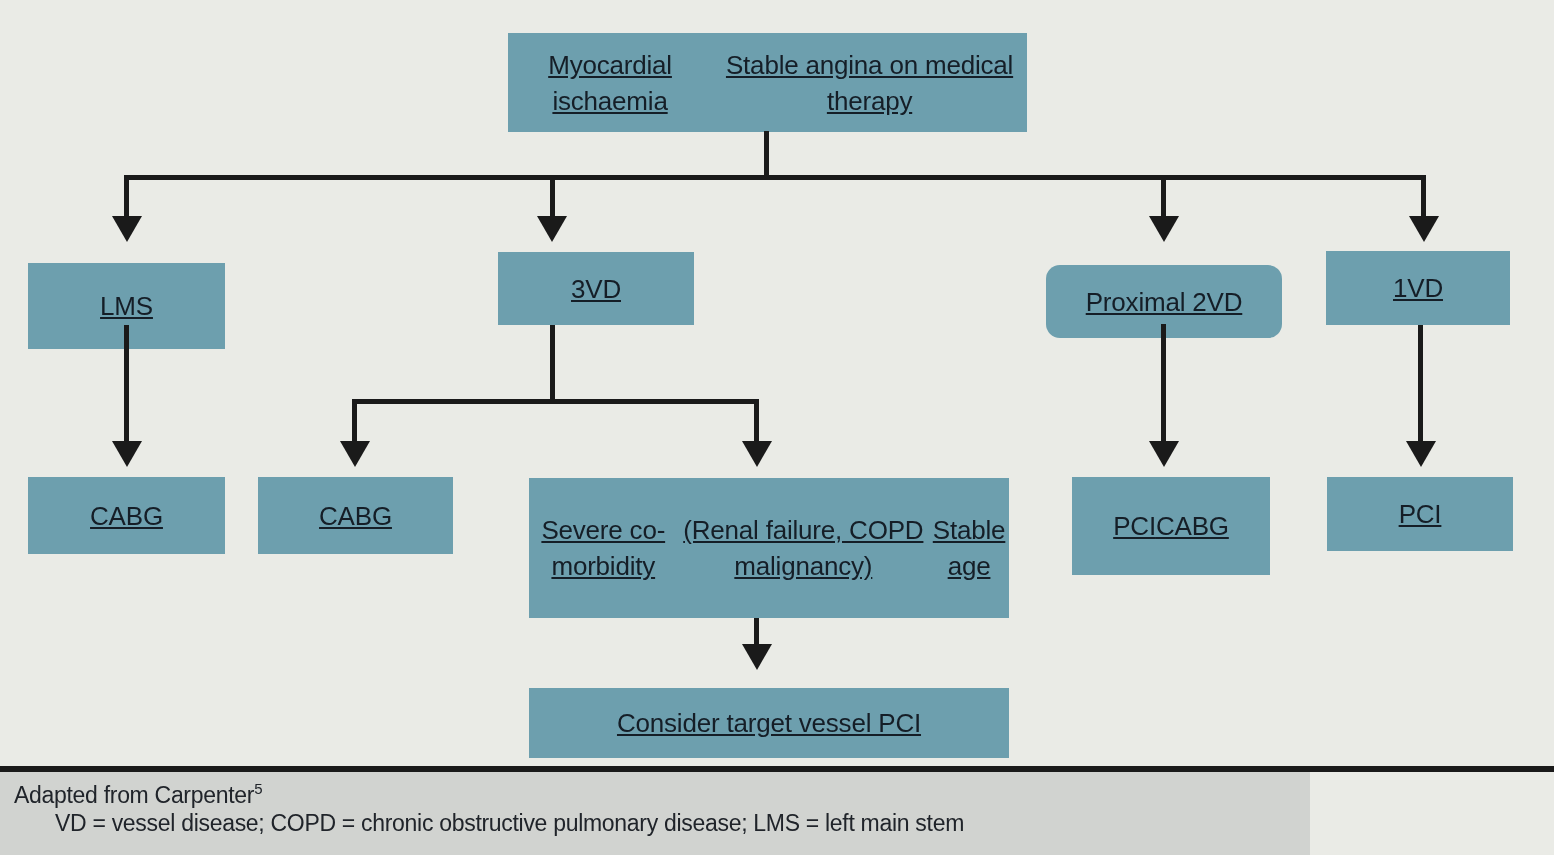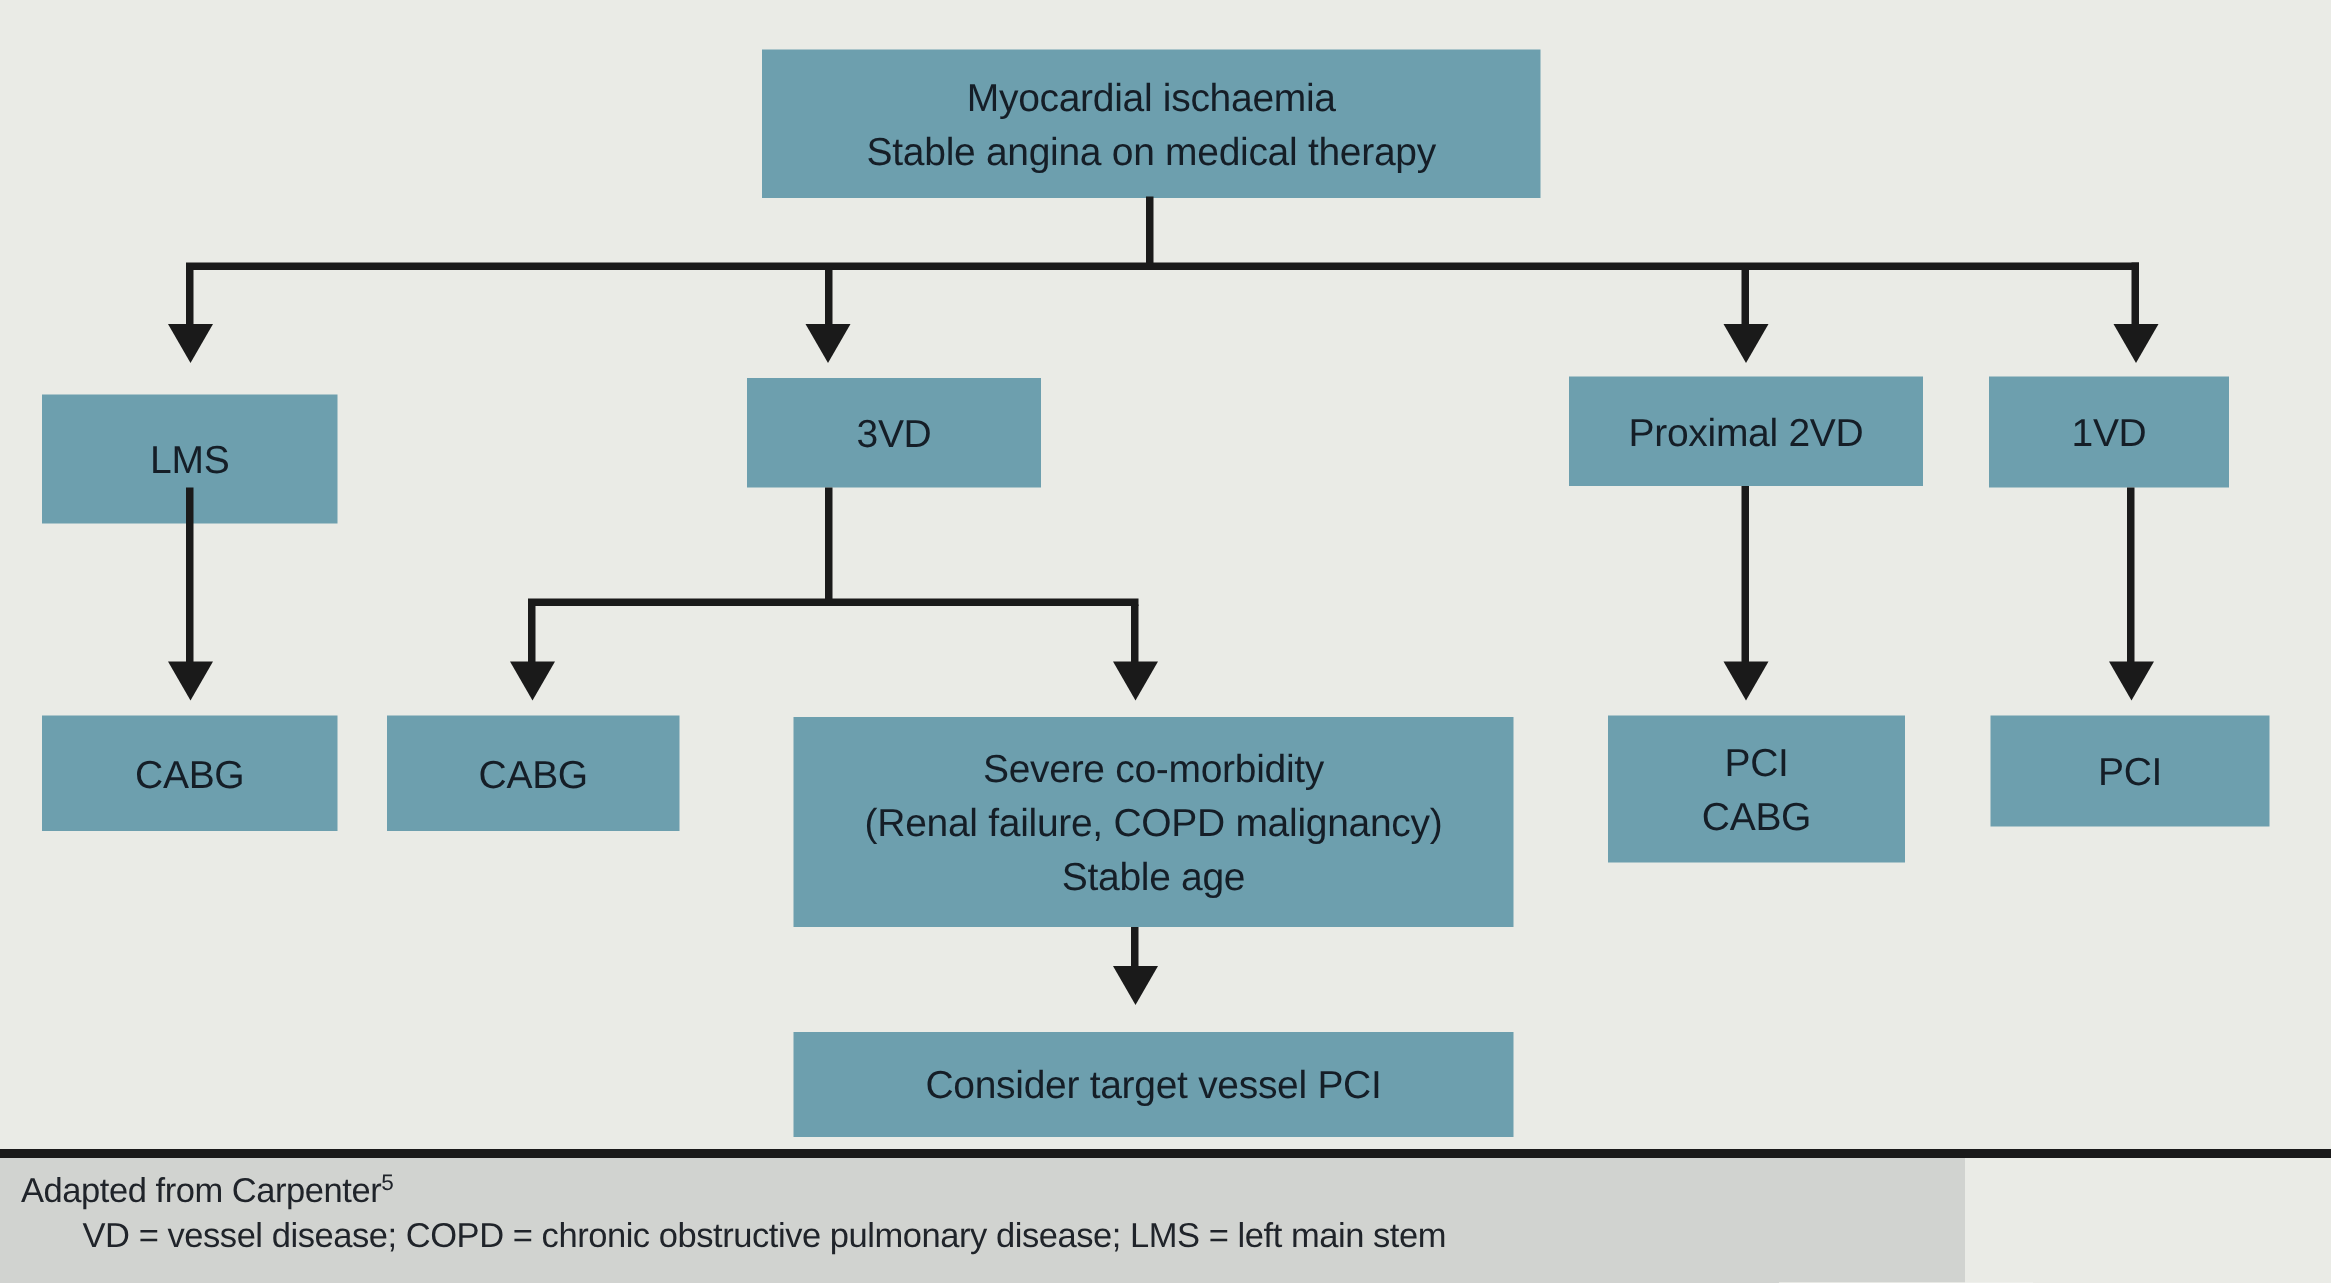--- a/index.html
+++ b/index.html
@@ -17,26 +17,27 @@
     height: 855px;
     background: var(--bg);
     font-family: "Liberation Sans", sans-serif;
     overflow: hidden;
   }
   .node {
     position: absolute;
     background: var(--box);
     color: var(--text);
     display: flex;
-    flex-direction: column;
     align-items: center;
     justify-content: center;
+    text-align: center;
     font-size: 26px;
     letter-spacing: -0.2px;
     line-height: 36px;
+    text-decoration: underline;
   }
   .vline { position: absolute; width: 5px; background: var(--line); }
   .hline { position: absolute; height: 5px; background: var(--line); }
   .arrowhead {
     position: absolute;
     width: 0; height: 0;
     border-left: 15px solid transparent;
     border-right: 15px solid transparent;
     border-top: 26px solid var(--line);
   }
@@ -55,22 +56,22 @@
     letter-spacing: -0.3px;
   }
   .footer-line1 { position: absolute; left: 14px; top: 8px; }
   .footer-line2 { position: absolute; left: 14px; top: 38px; margin-left: 41px; }
   .footer sup { font-size: 15px; }
 
   
   #n-root     { left: 508px;  top: 33px;  width: 519px; height: 99px; }
   #n-lms      { left: 28px;   top: 263px; width: 197px; height: 86px; }
   #n-3vd      { left: 454px;  top: 252px; width: 196px; height: 73px; margin-left: 44px; }
-  #n-prox2vd  { left: 1046px; top: 251px; width: 236px; height: 73px; }
-  #n-1vd      { left: 1326px; top: 251px; width: 160px; height: 74px; }
+  #n-prox2vd  { left: 1046px; top: 265px; width: 236px; height: 73px; border-radius: 14px; }
+  #n-1vd      { left: 1326px; top: 251px; width: 184px; height: 74px; }
   #n-cabg1    { left: 28px;   top: 477px; width: 197px; height: 77px; }
   #n-cabg2    { left: 258px;  top: 477px; width: 195px; height: 77px; }
   #n-severe   { left: 529px;  top: 478px; width: 480px; height: 140px; }
   #n-pcicabg  { left: 1072px; top: 477px; width: 198px; height: 98px; }
   #n-pci      { left: 1327px; top: 477px; width: 186px; height: 74px; }
   #n-consider { left: 529px;  top: 672px; width: 480px; height: 70px; margin-top: 16px; }
 </style>
 </head>
 <body>
 

